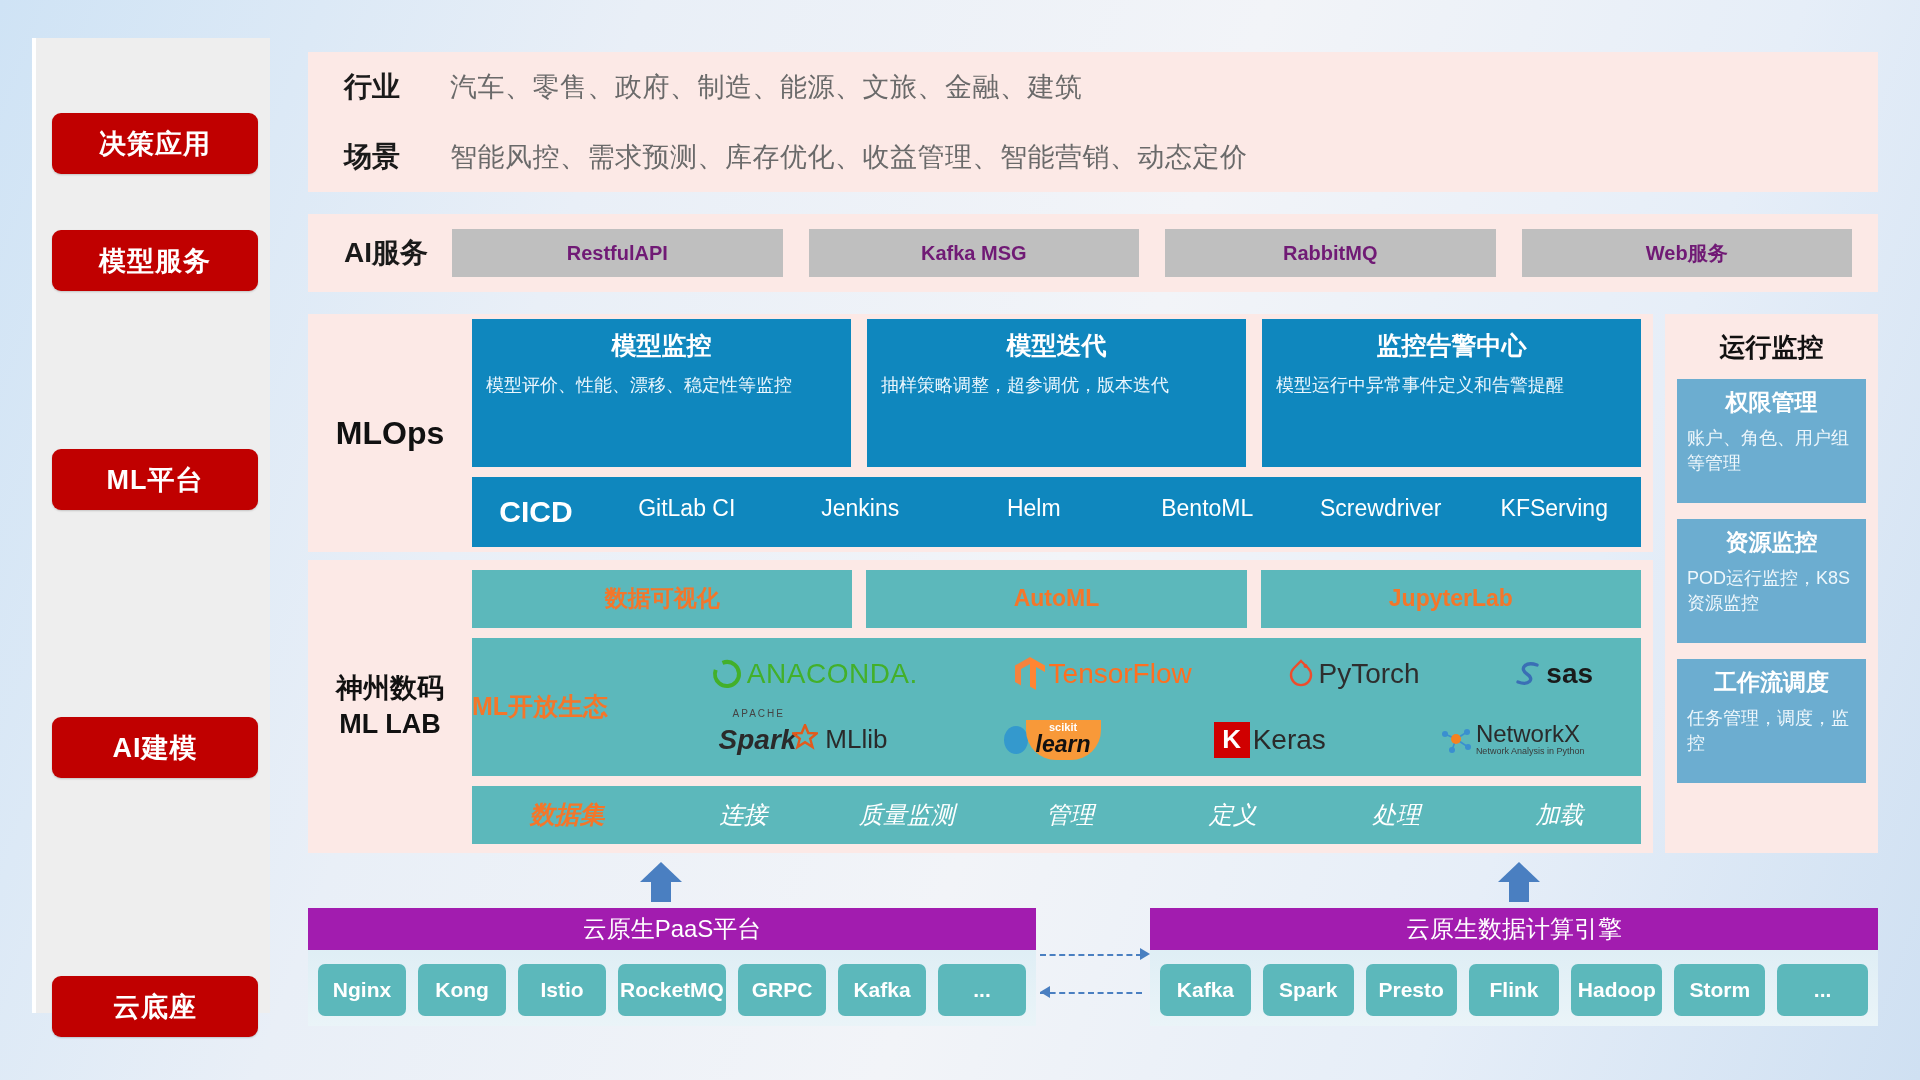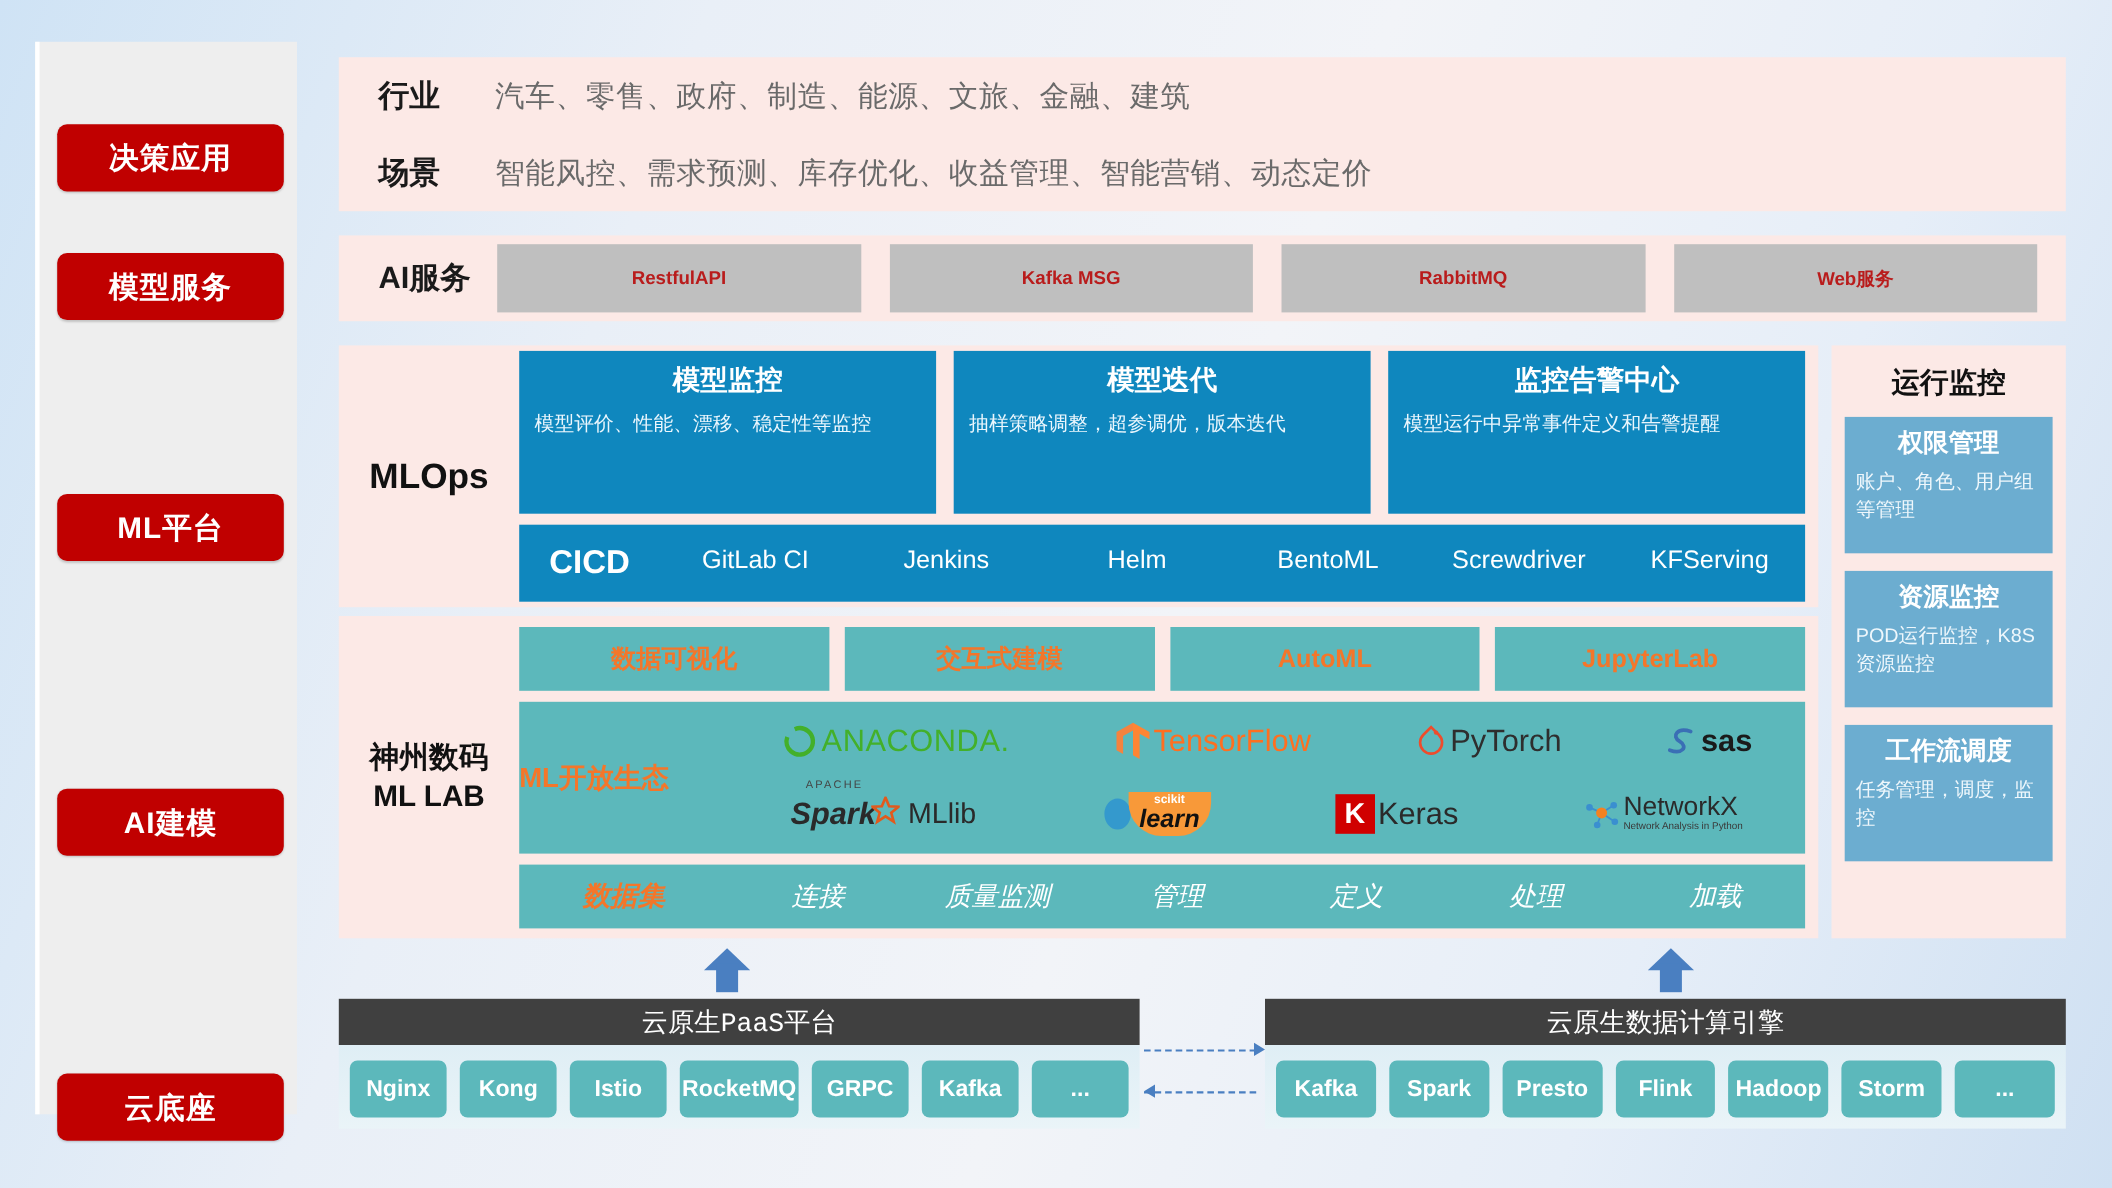--- a/index.html
+++ b/index.html
@@ -55,24 +55,24 @@
     flex: none;
   }
   .app-row .val { font-size: 27px; color: #6a6a6a; letter-spacing: .5px; }
 
   
   #band-ai { left: 308px; top: 214px; width: 1570px; height: 78px; display: flex; align-items: center; padding: 0 26px 0 36px; }
   #band-ai .key { width: 108px; flex: none; font-size: 28px; font-weight: bold; color: #1a1a1a; }
   .ai-chips { display: flex; flex: 1; justify-content: space-between; gap: 26px; }
   .ai-chip {
     flex: 1;
-    height: 62px;
+    height: 48px;
     background: #bfbfbf;
-    color: #b91c1c;
-    font-size: 17px;
+    color: #701a75;
+    font-size: 20px;
     font-weight: bold;
     display: flex; align-items: center; justify-content: center;
   }
 
   
   #band-mlops { left: 308px; top: 314px; width: 1345px; height: 238px; display: flex; align-items: center; }
   #band-mlops .key { width: 164px; flex: none; text-align: center; font-size: 32px; font-weight: bold; color: #111; }
   .mlops-right { flex: 1; padding-right: 12px; }
   .mlops-cards { display: flex; gap: 16px; margin-bottom: 10px; }
   .mlops-card {
@@ -153,24 +153,24 @@
   }
   .mon-card .t { font-size: 23px; font-weight: bold; text-align: center; margin-bottom: 8px; }
   .mon-card .d { font-size: 18px; line-height: 1.4; color: #eef7fc; }
 
   
   .cloud-block { position: absolute; }
   #cloud-left { left: 308px; top: 908px; width: 728px; }
   #cloud-right { left: 1150px; top: 908px; width: 728px; }
   .cloud-header {
     height: 42px;
-    background: #404040;
+    background: #a21caf;
     color: #ffffff;
     font-size: 24px;
-    display: flex; align-items: center; justify-content: center; font-family: Liberation Mono, monospace;
+    display: flex; align-items: center; justify-content: center;
   }
   .cloud-tiles {
     display: flex; gap: 12px;
     padding: 14px 10px 10px;
     background: linear-gradient(180deg, #dfeef5 0%, #eaf4f8 100%);
   }
   .cloud-tile {
     flex: 1;
     height: 52px;
     background: #5cb8bb;
@@ -274,21 +274,20 @@
 
   <div class="band" id="band-lab">
     <div class="key">
       <div>神州数码</div>
       <div>ML LAB</div>
     </div>
     <div class="lab-right">
 
       <div class="lab-tools">
         <div class="lab-tool">数据可视化</div>
-        <div class="lab-tool">交互式建模</div>
         <div class="lab-tool">AutoML</div>
         <div class="lab-tool">JupyterLab</div>
       </div>
 
       <div class="lab-eco">
         <div class="eco-label">ML开放生态</div>
         <div class="eco-logos">
 
           <div class="eco-row">
             <div class="logo">

